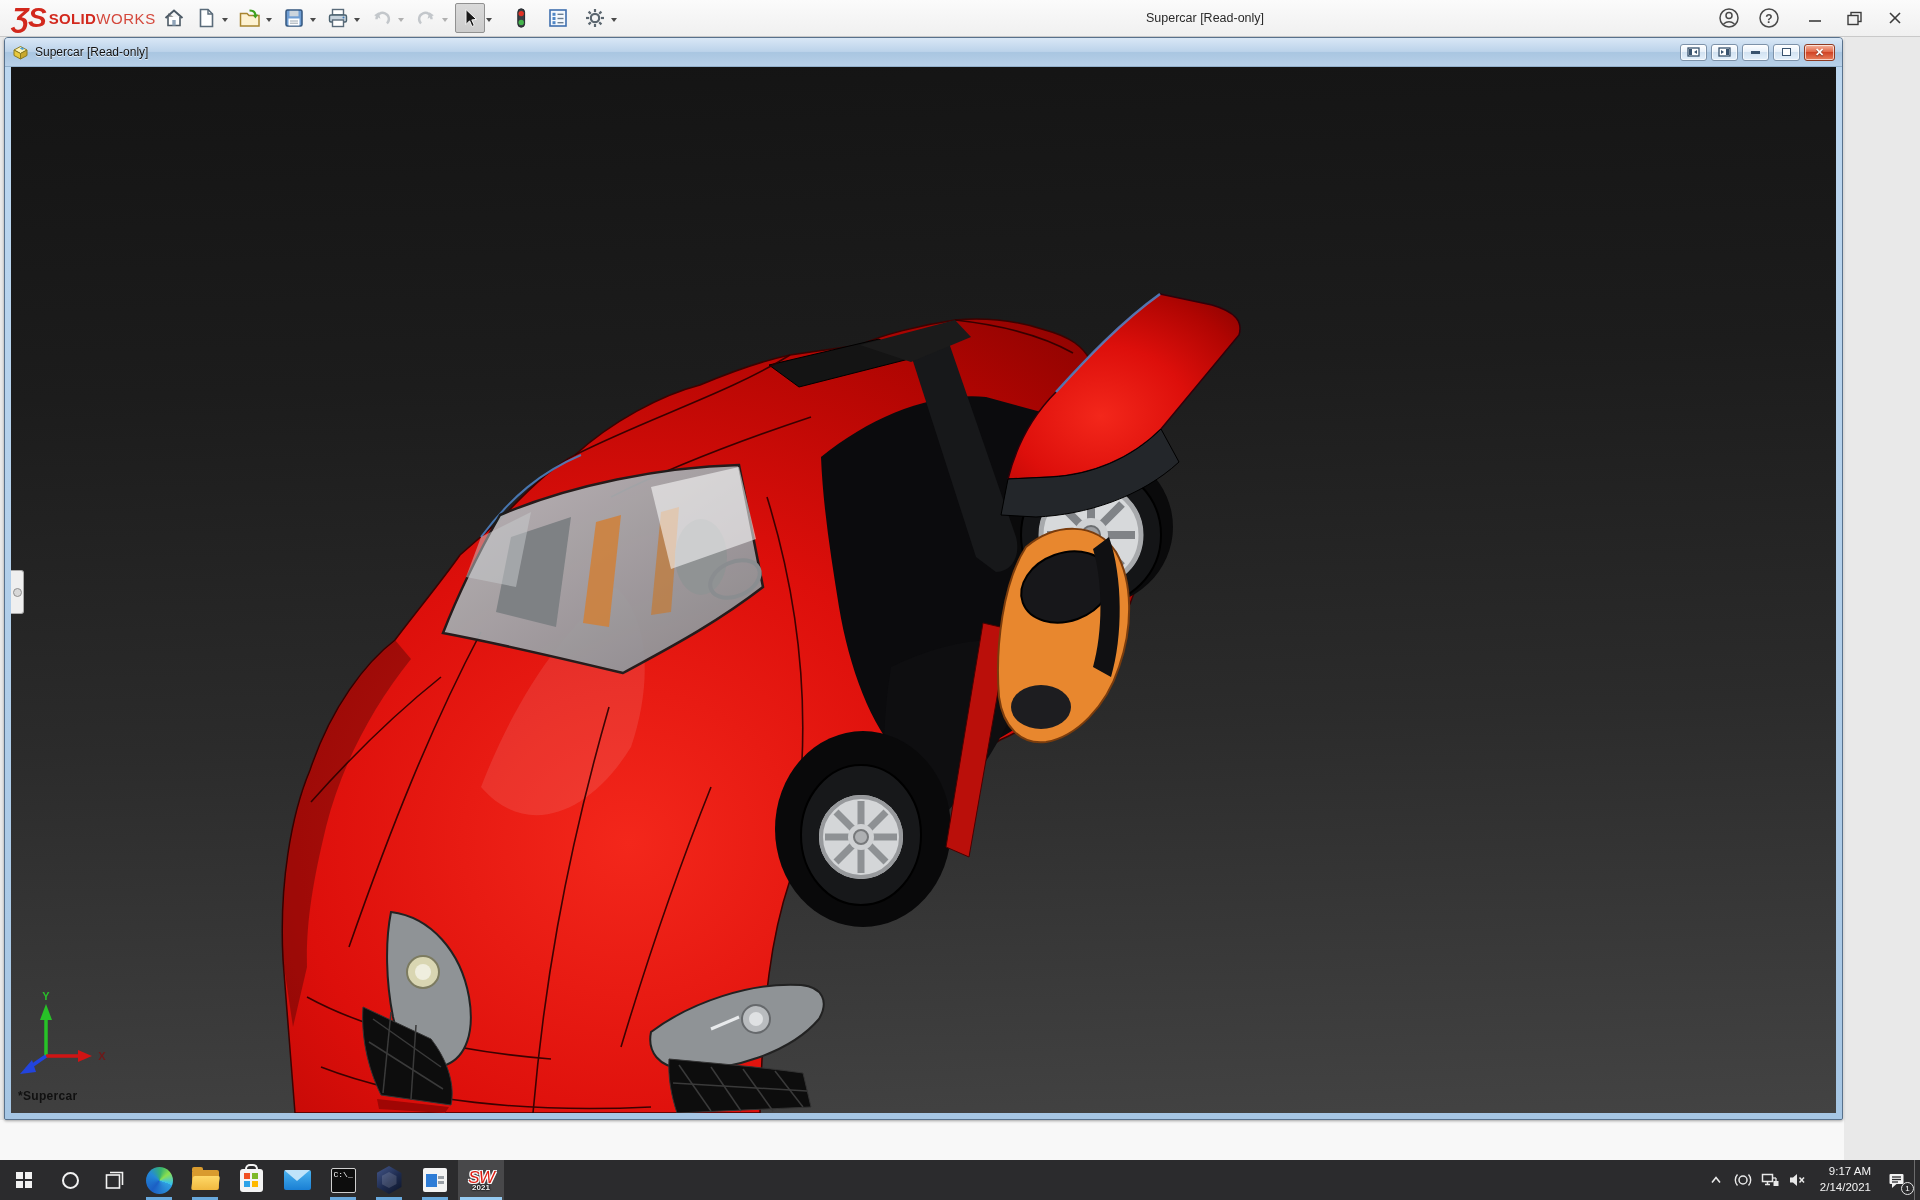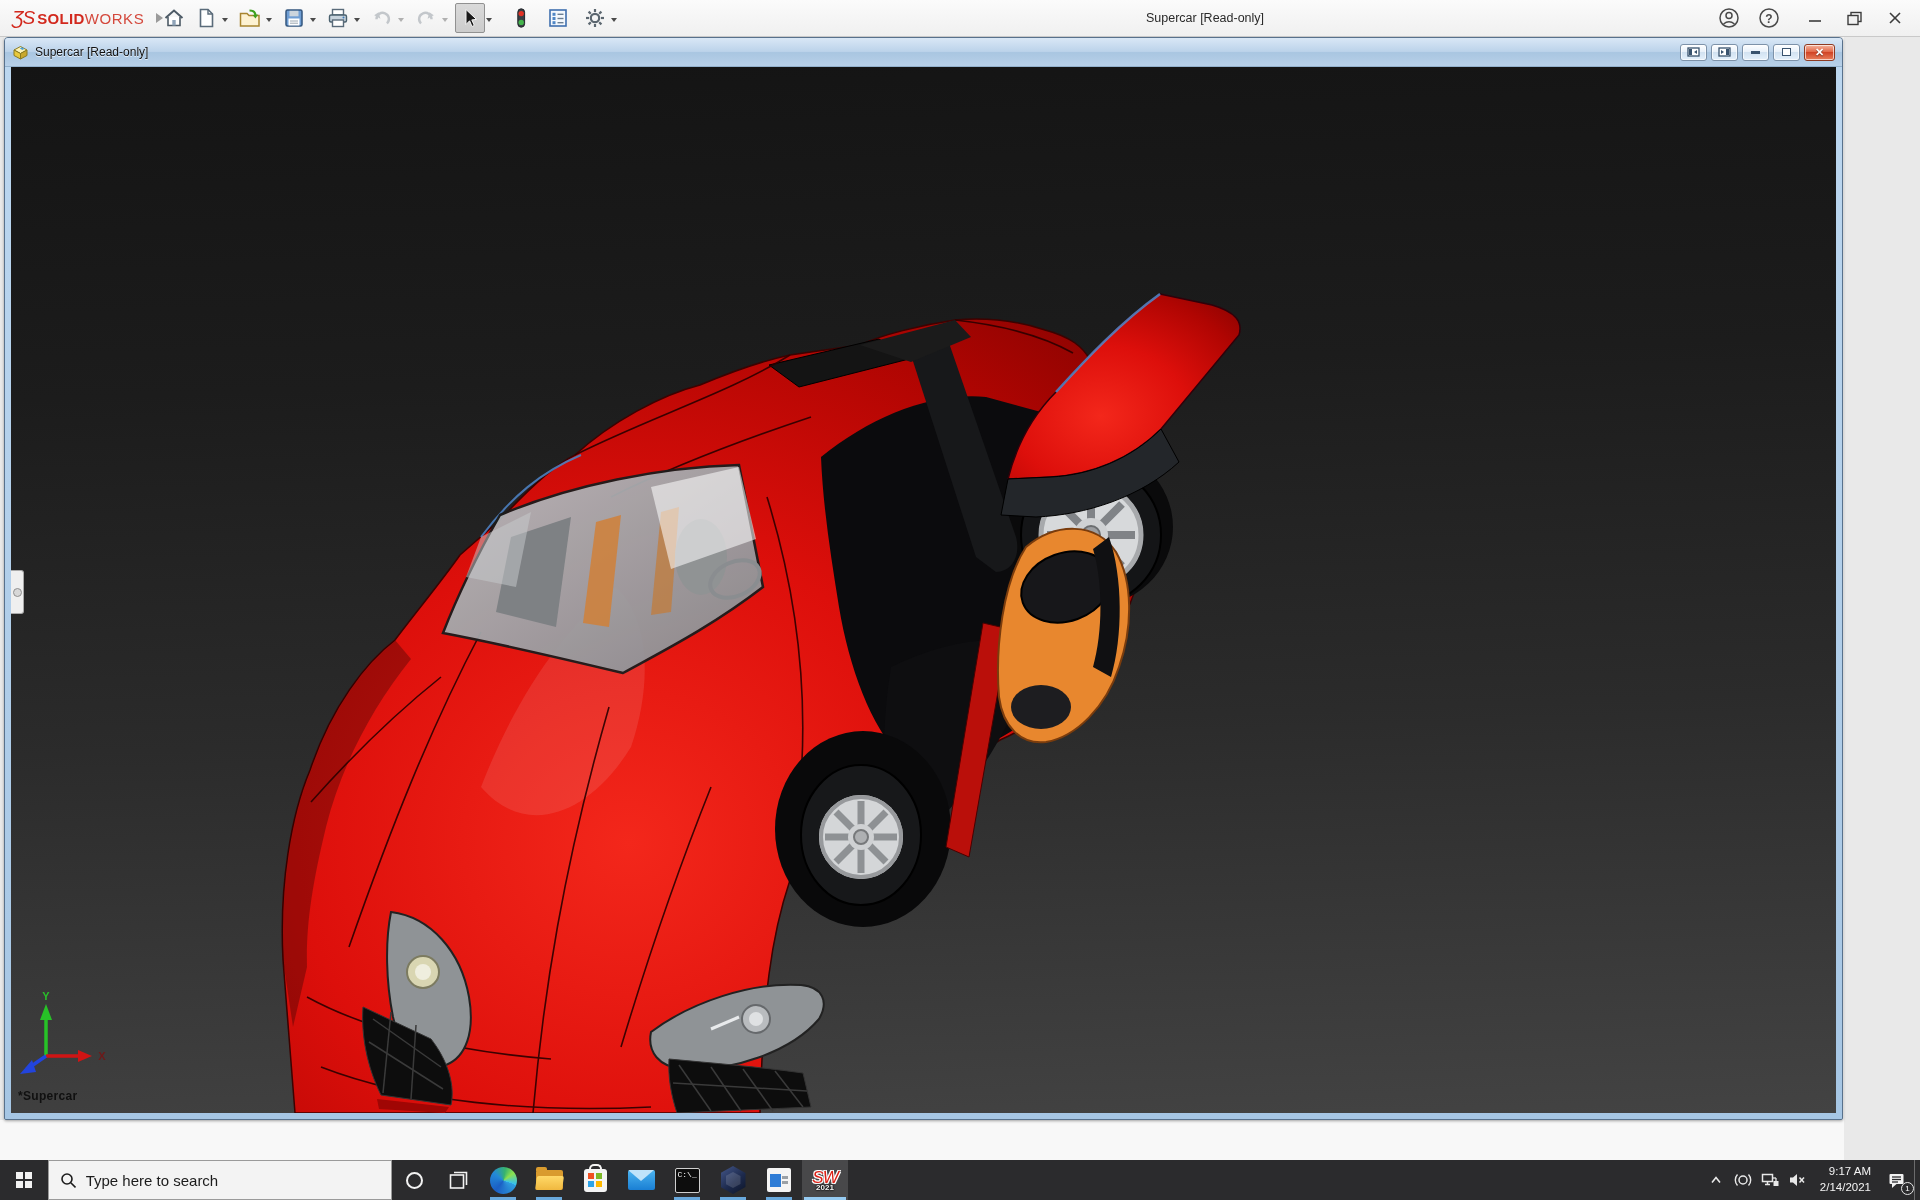--- a/index.html
+++ b/index.html
@@ -4,21 +4,21 @@
 <style>
   * { margin:0; padding:0; box-sizing:border-box; }
   html,body { width:1920px; height:1200px; }
   body { font-family:"Liberation Sans", sans-serif; }
   .screen { position:relative; width:1920px; height:1200px; background:#f6f6f6; overflow:hidden; }
 
   
   .titlebar { position:absolute; left:0; top:0; width:1920px; height:37px;
     background:linear-gradient(#fbfbfb,#f0f0f0); border-bottom:1px solid #c9c9c9; z-index:30; }
   .logo { position:absolute; left:12px; top:0; height:100%; display:flex; align-items:center; }
-  .logo .glyph { font-size:19px; font-weight:400; font-style:italic; color:#d2281d; letter-spacing:-1px; margin-right:3px; }
+  .logo .glyph { font-size:28px; font-weight:700; font-style:italic; color:#d2281d; letter-spacing:-1px; margin-right:3px; }
   .logo .b1 { font-size:15px; font-weight:700; color:#d2281d; letter-spacing:.3px; }
   .logo .b2 { font-size:15px; font-weight:400; color:#d4483c; letter-spacing:.6px; }
   .flyout { width:0; height:0; border:5px solid transparent; border-left:7px solid #9a9a9a; margin-left:12px; }
   .tb-icons { position:absolute; left:158px; top:0; height:100%; display:flex; align-items:center; }
   .icon-btn { width:30px; height:30px; display:flex; align-items:center; justify-content:center; margin:0 1px; border-radius:2px; }
   .icon-btn.pressed { background:linear-gradient(#dadada,#cccccc); border:1px solid #919191; }
   .dd { width:0; height:0; border:3.5px solid transparent; border-top:4.5px solid #4a4a4a; margin:6px 6px 0 0; }
   .dd.dim { border-top-color:#b0b0b0; }
   .win-title { position:absolute; left:1205px; top:50%; transform:translate(-50%,-50%); font-size:12.5px; color:#2a2a2a; white-space:nowrap; }
   .win-controls { position:absolute; right:10px; top:0; height:100%; display:flex; align-items:center; gap:10px; }
@@ -447,27 +447,20 @@
 
   <footer class="taskbar">
     <div class="tb-cell">
       <div class="start-grid">
           <span></span>
           <span></span>
           <span></span>
           <span></span>
         </div>
     </div>
-    <div class="search">
-      <svg width="17" height="17">
-        <circle cx="7" cy="7" r="5" fill="none" stroke="#1c1c1c" stroke-width="1.6"></circle>
-        <line x1="10.8" y1="10.8" x2="15.5" y2="15.5" stroke="#1c1c1c" stroke-width="1.6"></line>
-      </svg>
-      <input class="search-input" placeholder="Type here to search" style="">
-    </div>
     <div class="tb-cell" style="width:44px">
       <div class="cortana-ring"></div>
     </div>
     <div class="tb-cell" style="width:44px">
       <svg width="19" height="19">
         <rect x="1.5" y="4" width="13" height="13" fill="none" stroke="#f2f2f2" stroke-width="1.6"></rect>
         <path d="M5,1.5 L17.5,1.5 L17.5,14" fill="none" stroke="#f2f2f2" stroke-width="1.6"></path>
       </svg>
     </div>
 

